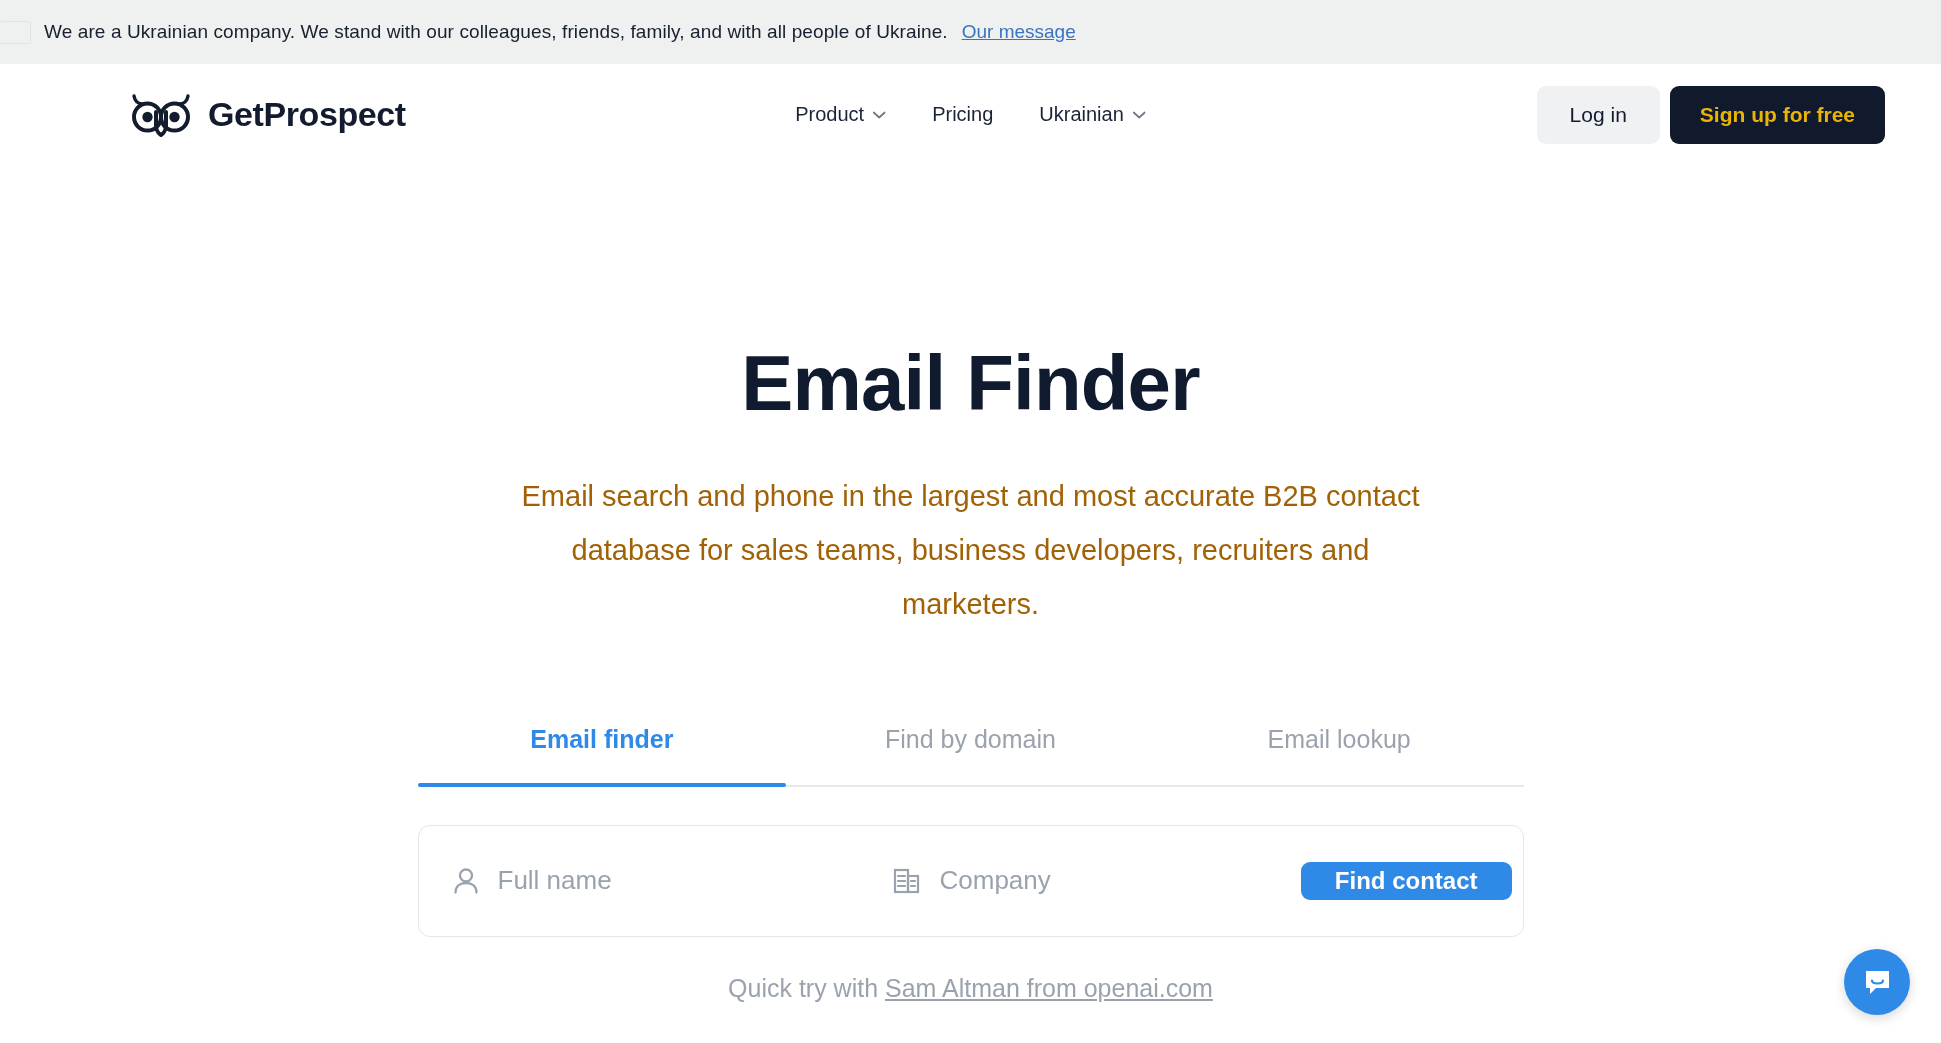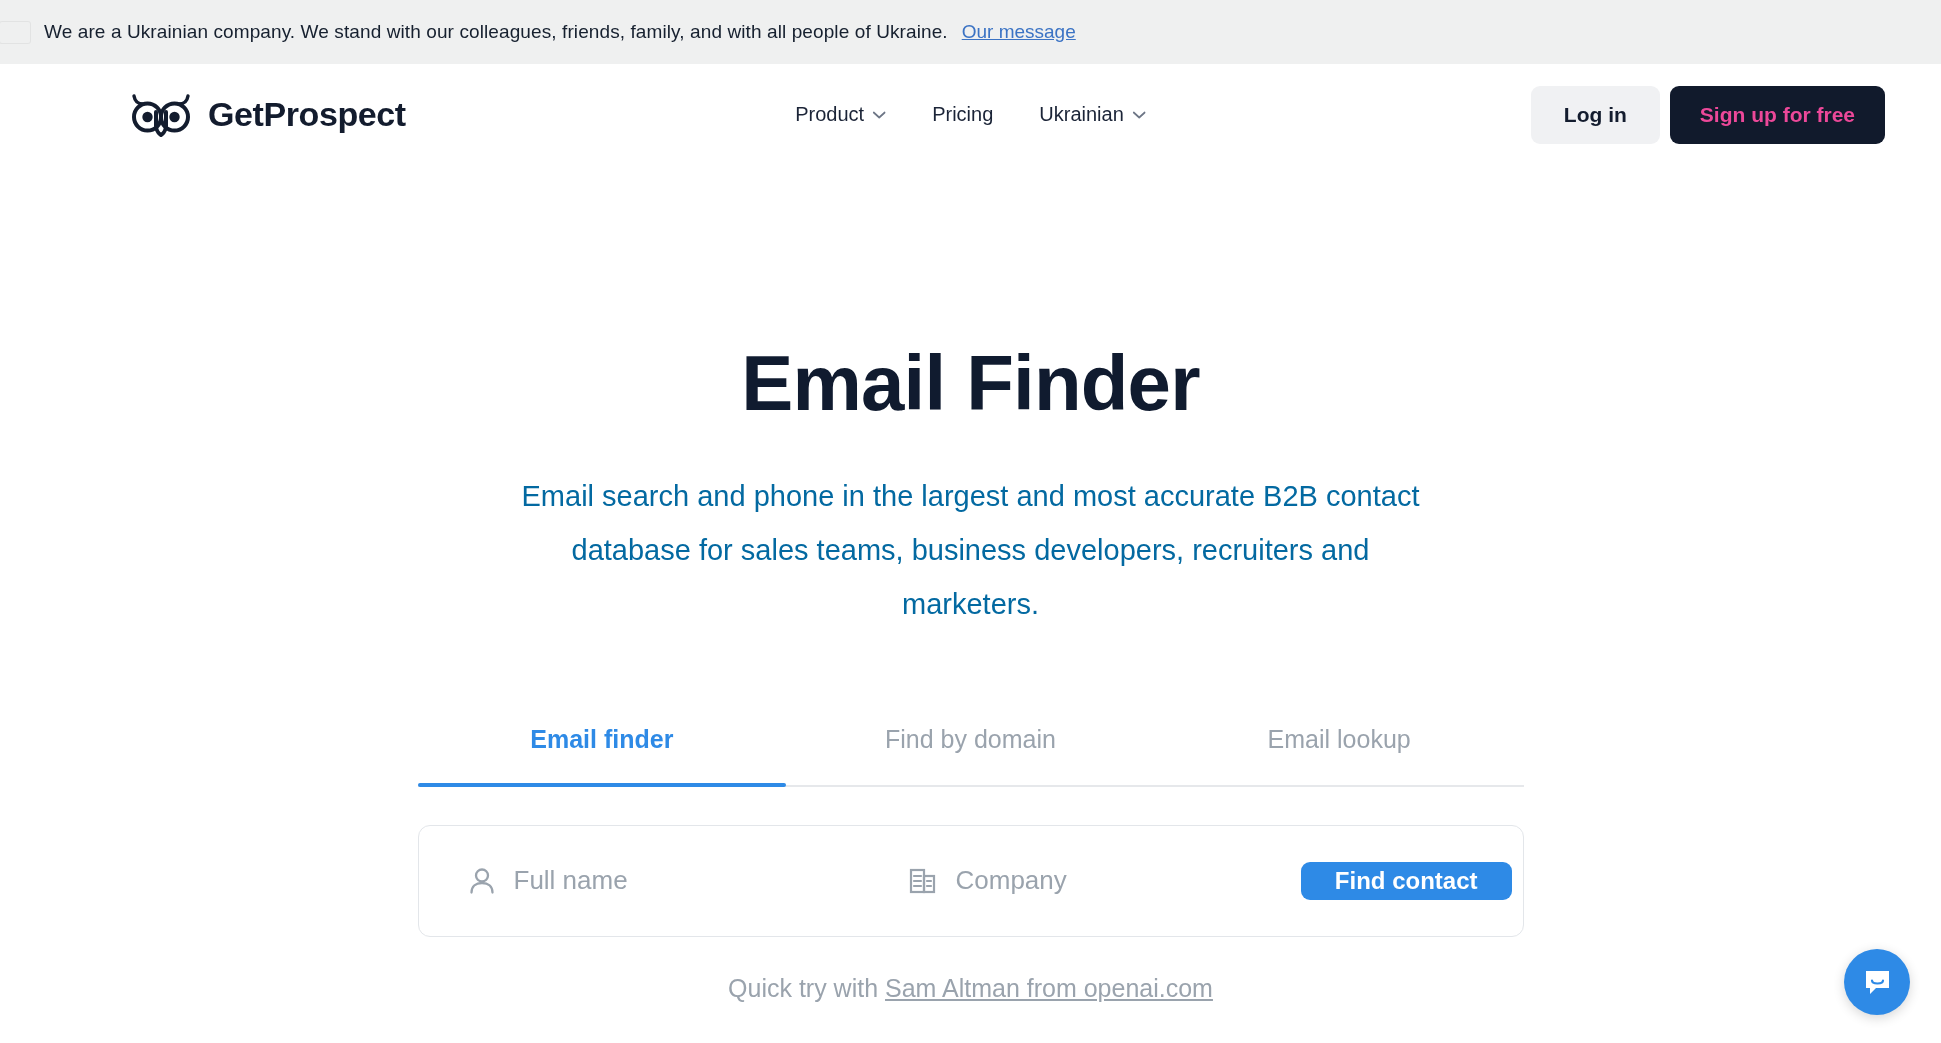--- a/index.html
+++ b/index.html
@@ -99,31 +99,31 @@
   .auth {
     margin-left: auto;
     display: flex;
     align-items: center;
     gap: 10px;
   }
   .btn-login {
     background: #f0f1f3;
     color: #131c2e;
     font-size: 21px;
-    font-weight: bold;
+    font-weight: normal;
     border: none;
     border-radius: 9px;
     padding: 17px 33px;
     cursor: pointer;
     font-family: inherit;
     white-space: nowrap;
   }
   .btn-signup {
     background: #111a2c;
-    color: #ec4899;
+    color: #eab308;
     font-size: 21px;
     font-weight: bold;
     border: none;
     border-radius: 9px;
     padding: 17px 30px;
     cursor: pointer;
     font-family: inherit;
     white-space: nowrap;
   }
 
@@ -137,21 +137,21 @@
     font-weight: bold;
     color: #101b2f;
     letter-spacing: -0.8px;
     line-height: 1.05;
   }
   .hero-sub {
     margin: 44px auto 0;
     width: 930px;
     font-size: 29px;
     line-height: 54px;
-    color: #0369a1;
+    color: #a16207;
     font-weight: 400;
   }
 
   
   .tabs-wrap {
     width: 1106px;
     margin: 94px auto 0;
   }
   .tabs {
     display: flex;
@@ -191,21 +191,21 @@
     background: #ffffff;
     display: flex;
     align-items: center;
     padding: 0 11px 0 0;
   }
   .field {
     display: flex;
     align-items: center;
     gap: 19px;
     height: 100%;
-    padding-left: 50px;
+    padding-left: 34px;
   }
   .field-name { width: 440px; }
   .field-company { flex: 1; }
   .field svg { display: block; flex: none; }
   .field input {
     border: none;
     outline: none;
     font-size: 26px;
     font-family: inherit;
     color: #1c2538;

